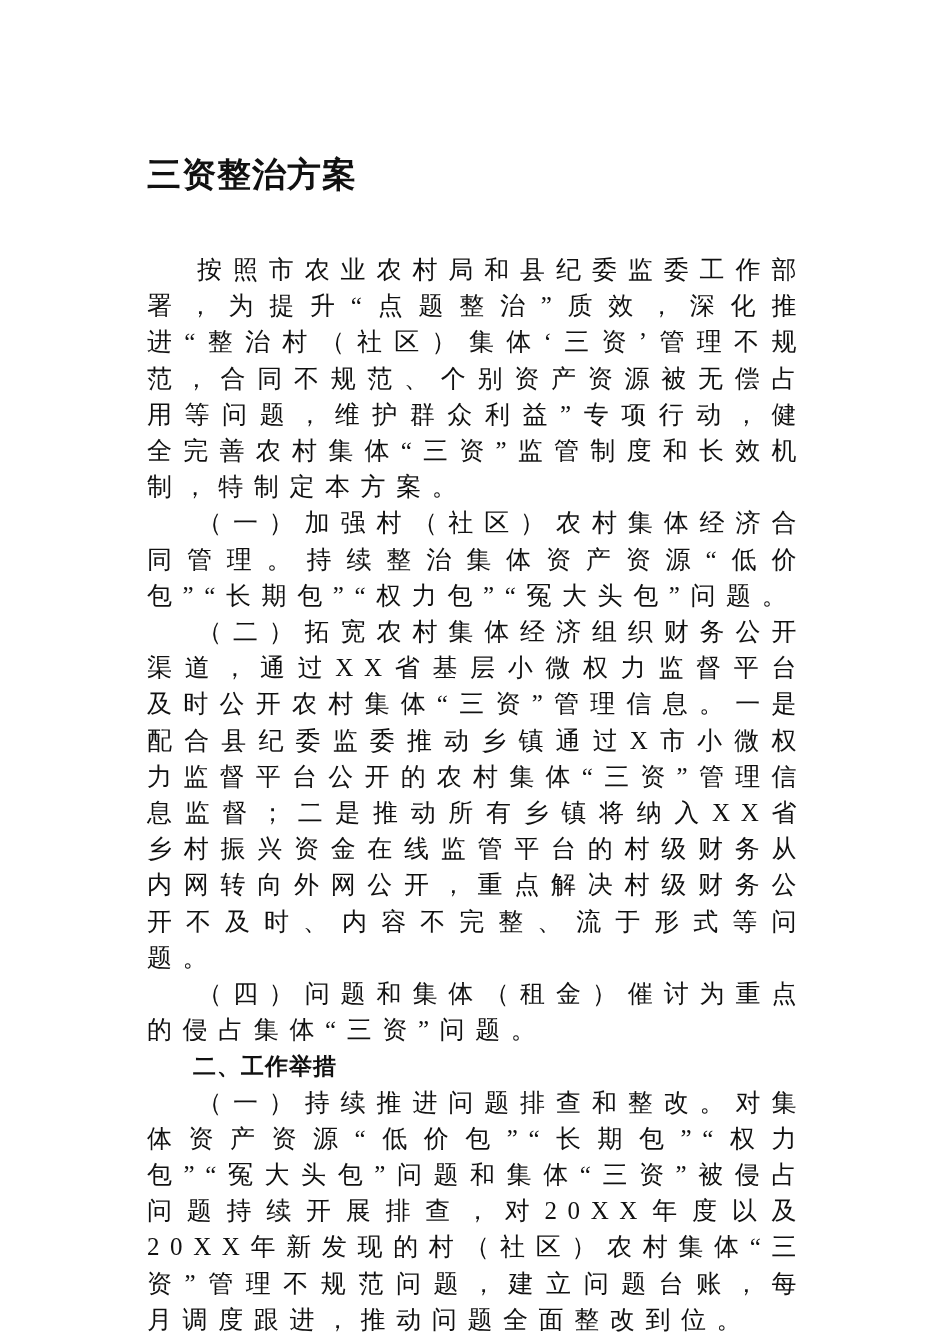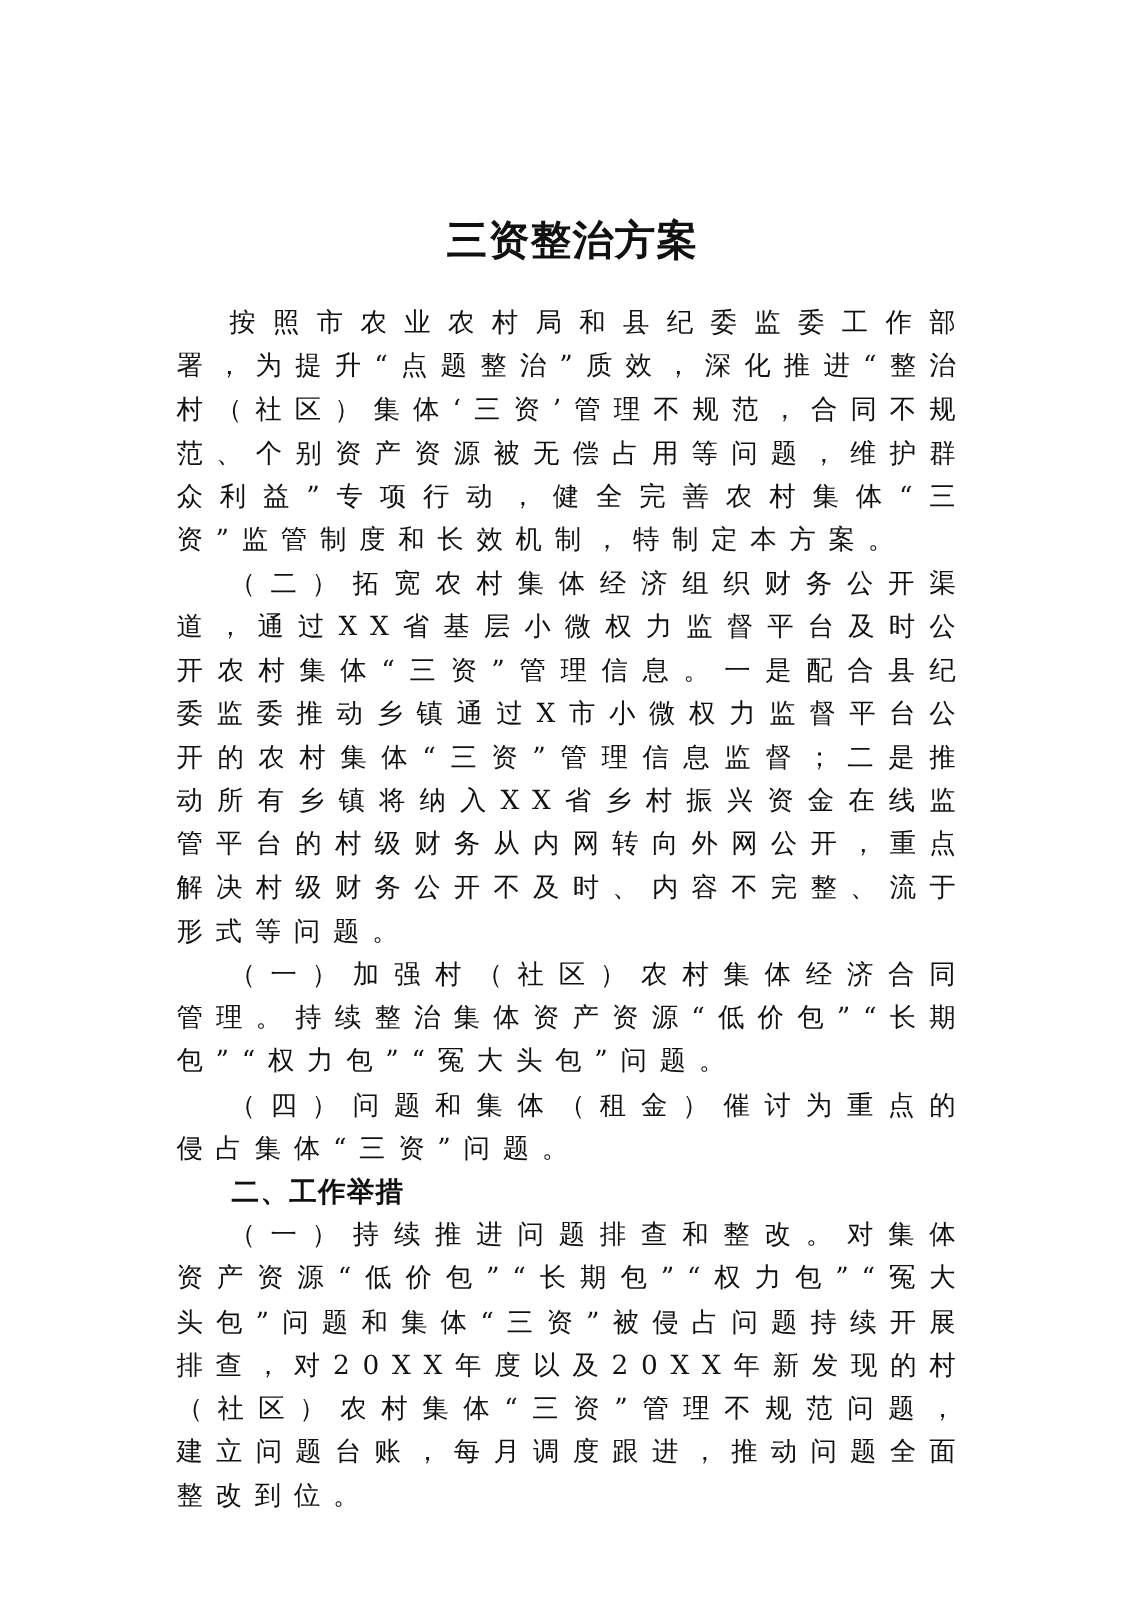--- a/index.html
+++ b/index.html
@@ -1,32 +1,32 @@
 <!DOCTYPE html>
 <html><head>
 <meta charset="utf-8">
 <style>
   html, body { margin: 0; padding: 0; background: #ffffff; }
   body { width: 950px; height: 1344px; position: relative; overflow: hidden;
          font-family: "DejaVu Serif", "Liberation Serif", serif; color: #111; }
   .page { position: absolute; left: 147px; top: 0; width: 660px; }
-  .title { position: absolute; top: 176px; left: 0; width: 660px; text-align: center;
+  .title { position: absolute; top: 149px; left: 0; width: 660px; 
            font-size: 34px; font-weight: bold; letter-spacing: 1px; line-height: 50px; margin: 0; }
   .body { position: absolute; top: 252px; left: 0; width: 660px; }
-  p { margin: 0; font-size: 22px; line-height: 36.2px; text-align: justify;
-      text-align-last: left; letter-spacing: 10.6px; text-indent: 2em; }
+  p { margin: 0; font-size: 25px; line-height: 36.2px; text-align: justify;
+      text-align-last: left; letter-spacing: 10.6px; text-indent: 2em; font-family: Liberation Serif, serif; }
   p.heading { font-family: "DejaVu Sans", "Liberation Sans", sans-serif; font-weight: bold;
               letter-spacing: 1px; font-size: 23px; }
 </style>
 </head>
 <body>
 
 <div class="page">
   <h1 class="title">三资整治方案</h1>
   <div class="body">
     <p>按照市农业农村局和县纪委监委工作部署，为提升“点题整治”质效，深化推进“整治村（社区）集体‘三资’管理不规范，合同不规范、个别资产资源被无偿占用等问题，维护群众利益”专项行动，健全完善农村集体“三资”监管制度和长效机制，特制定本方案。</p>
+    <p>（一）加强村（社区）农村集体经济合同管理。持续整治集体资产资源“低价包”“长期包”“权力包”“冤大头包”问题。</p>
     <p>（二）拓宽农村集体经济组织财务公开渠道，通过XX省基层小微权力监督平台及时公开农村集体“三资”管理信息。一是配合县纪委监委推动乡镇通过X市小微权力监督平台公开的农村集体“三资”管理信息监督；二是推动所有乡镇将纳入XX省乡村振兴资金在线监管平台的村级财务从内网转向外网公开，重点解决村级财务公开不及时、内容不完整、流于形式等问题。</p>
-    <p>（一）加强村（社区）农村集体经济合同管理。持续整治集体资产资源“低价包”“长期包”“权力包”“冤大头包”问题。</p>
     <p>（四）问题和集体（租金）催讨为重点的侵占集体“三资”问题。</p>
     <p class="heading">二、工作举措</p>
     <p>（一）持续推进问题排查和整改。对集体资产资源“低价包”“长期包”“权力包”“冤大头包”问题和集体“三资”被侵占问题持续开展排查，对20XX年度以及20XX年新发现的村（社区）农村集体“三资”管理不规范问题，建立问题台账，每月调度跟进，推动问题全面整改到位。</p>
   </div>
 </div>
 
 </body></html>

